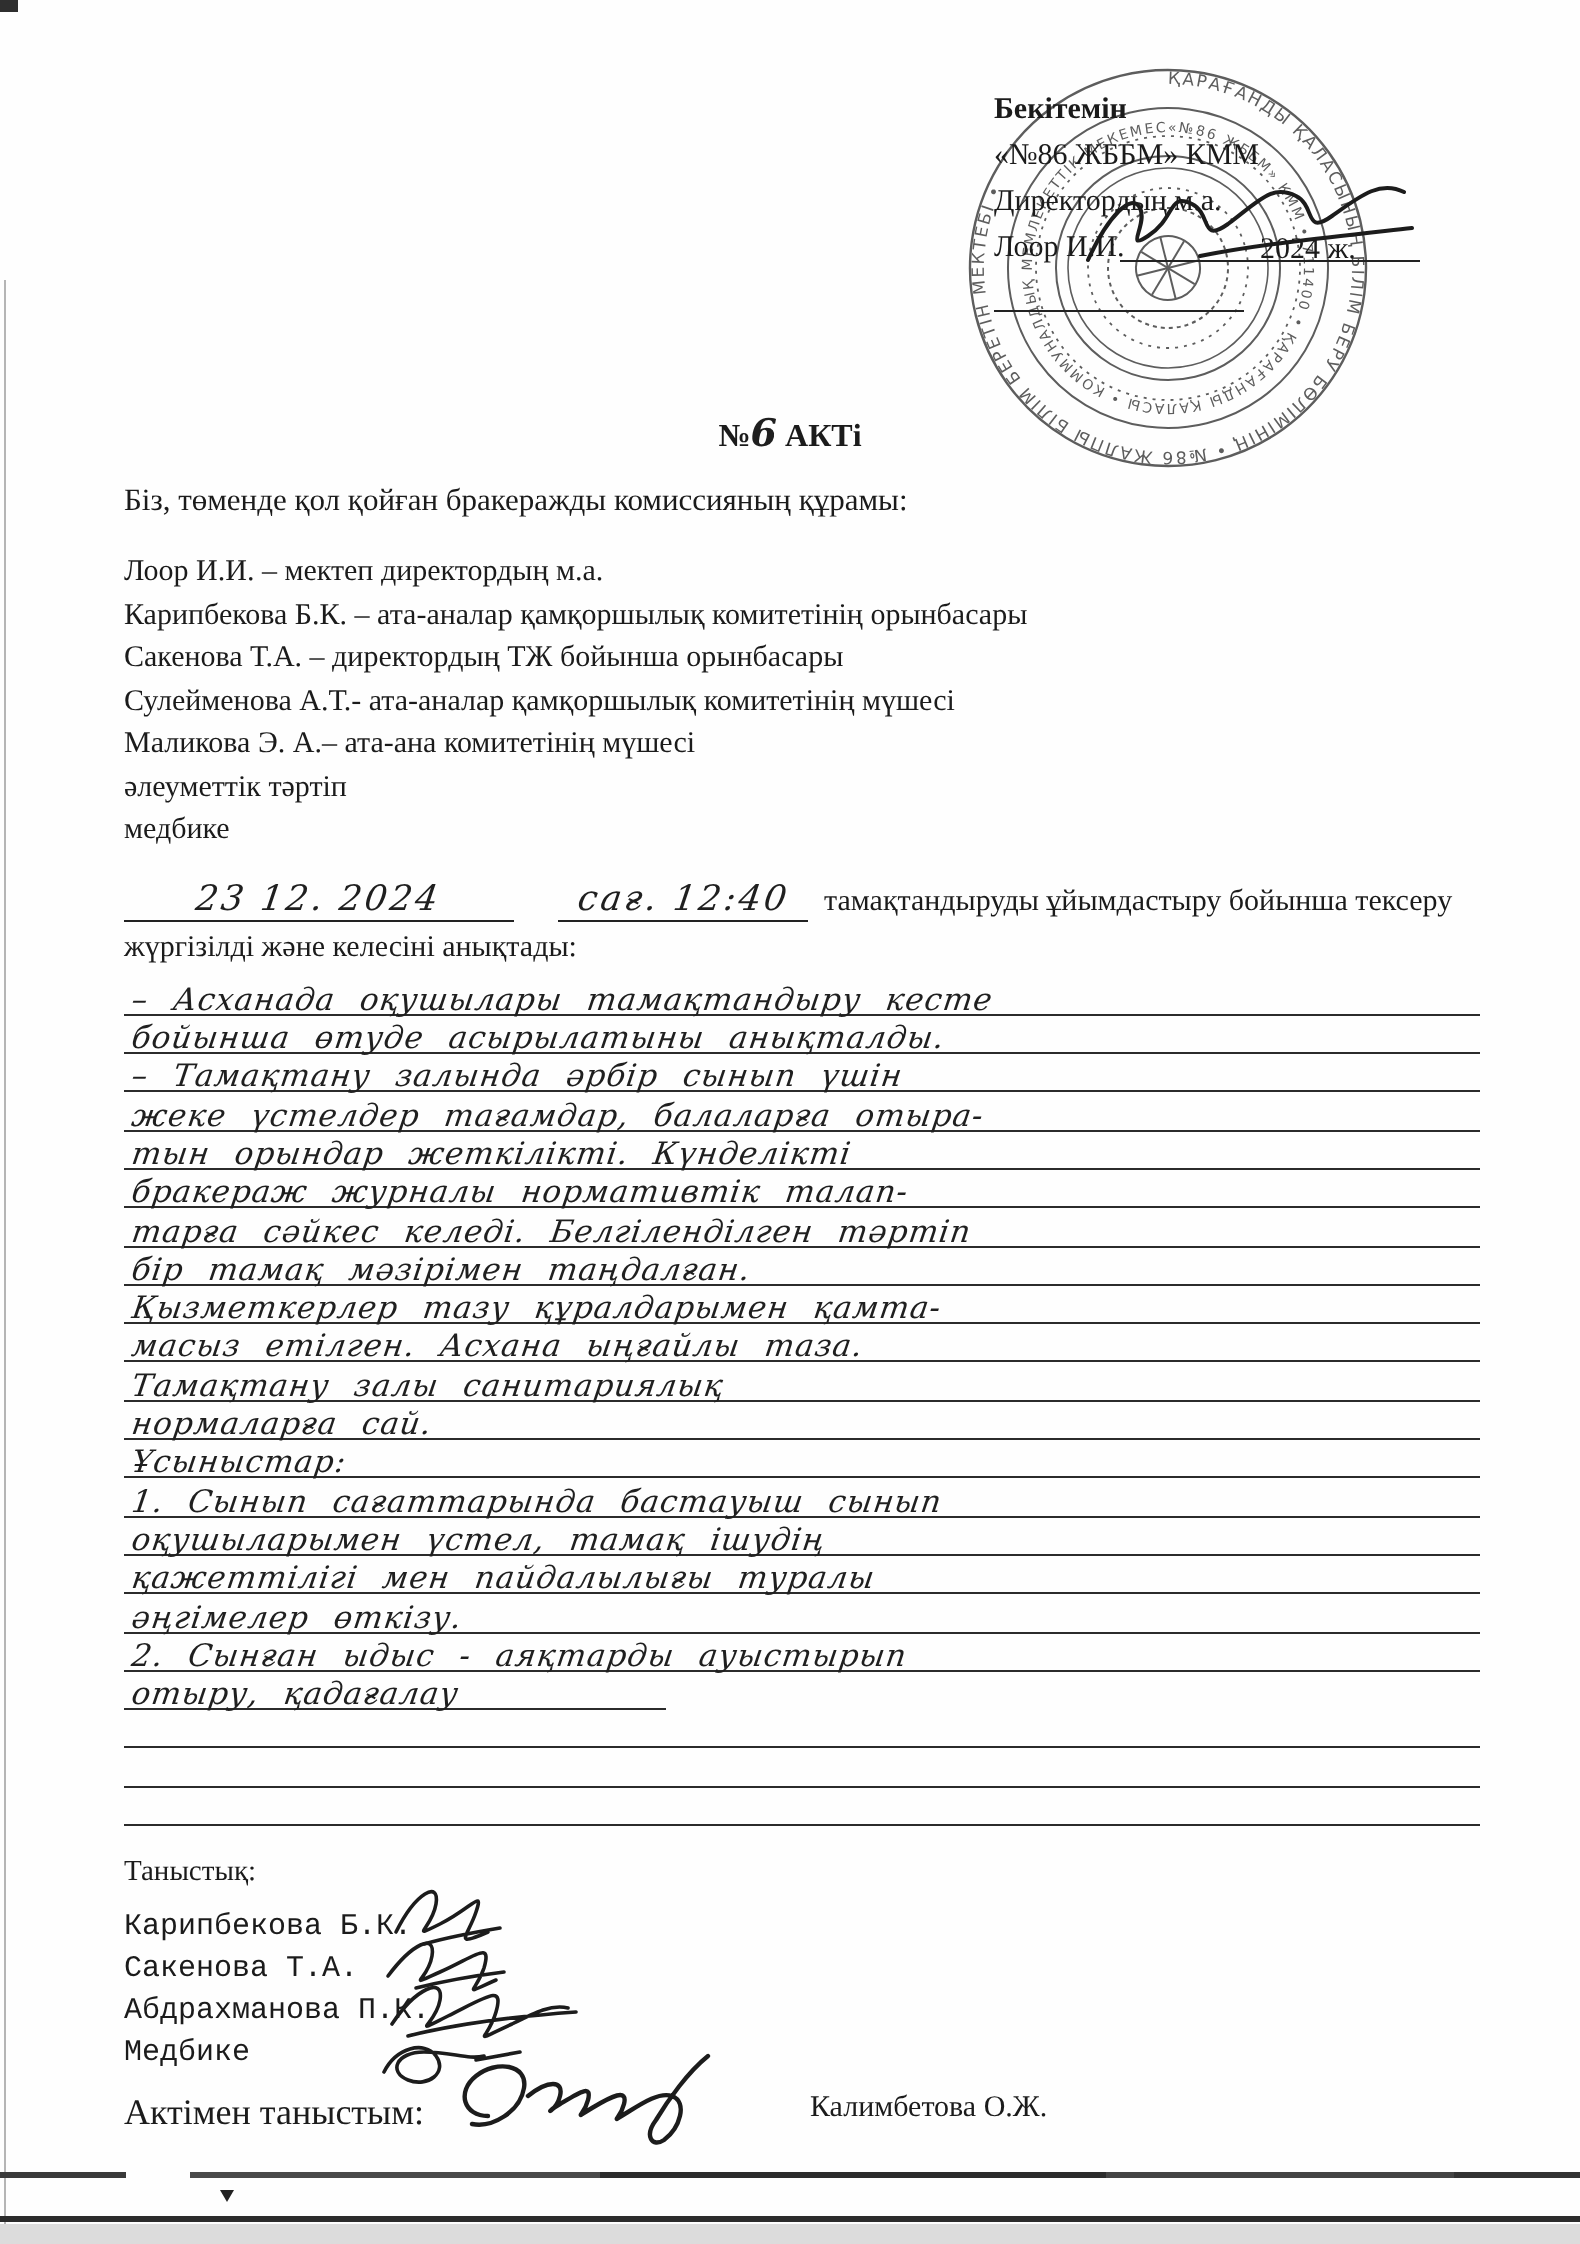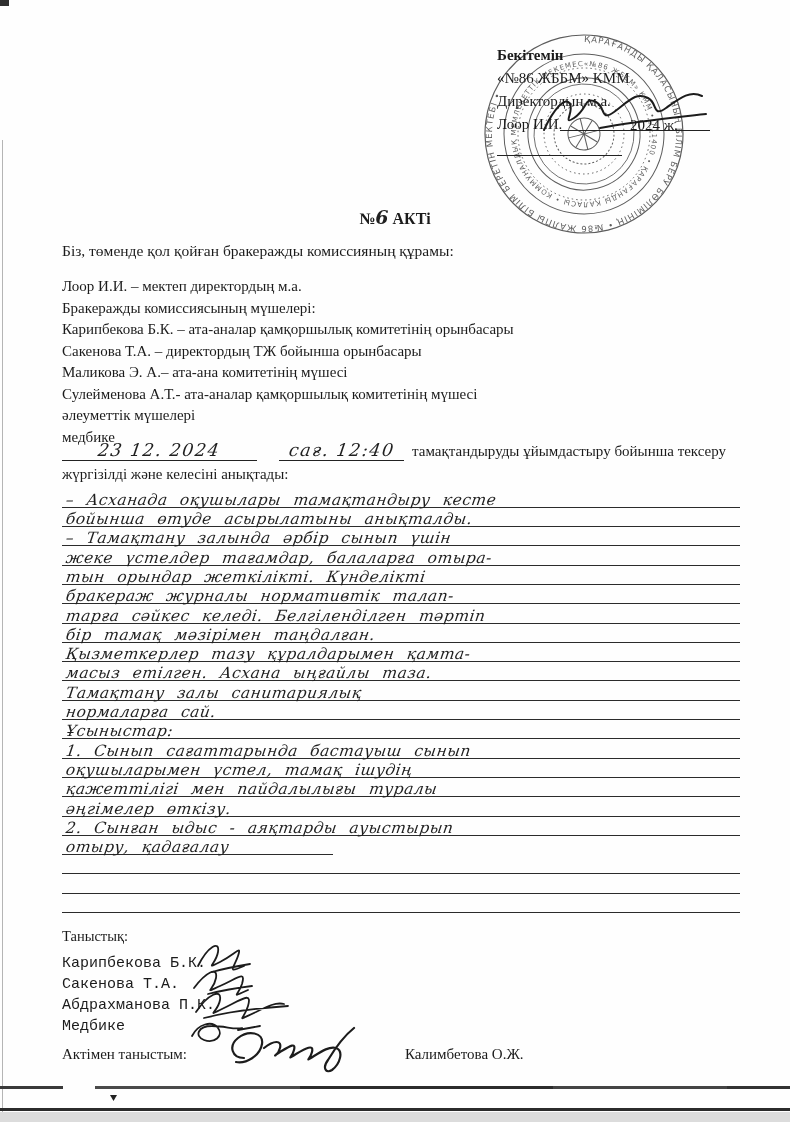--- a/index.html
+++ b/index.html
@@ -46,21 +46,21 @@
   
   .findings{position:absolute;left:62px;top:488.5px;width:678px;}
   .frow{position:relative;height:19.3px;}
   .frule{position:absolute;left:0;bottom:0;width:100%;border-bottom:1.6px solid #2b2b2b;}
   .ftext{position:absolute;left:4px;bottom:-1px;white-space:nowrap;
     font-size:15.5px;letter-spacing:.5px;word-spacing:7px;}
   
   .ack-label{position:absolute;left:62px;top:928px;font-size:14.5px;}
   .ack-names{position:absolute;left:62px;top:953px;font-size:15px;line-height:21px;font-family:Liberation Mono, monospace;}
   .ack-sigs{position:absolute;left:168px;top:940px;width:160px;height:110px;}
-  .final-label{position:absolute;left:62px;top:1046px;font-size:15px;text-align:center;}
+  .final-label{position:absolute;left:62px;top:1046px;font-size:18px;text-align:center;}
   .final-sig{position:absolute;left:222px;top:1018px;width:150px;height:62px;}
   .final-name{position:absolute;left:405px;top:1046px;font-size:15px;}
   svg .ink{fill:none;stroke:#1c1c1c;stroke-linecap:round;}
 </style>
 </head>
 <body>
 
 <div class="page">
 
   <div class="corner-mark"></div>
@@ -115,26 +115,25 @@
 
   <div class="act-line">
     <span>№</span><span class="hw" style="font-size:19px">6</span><span> АКТі</span>
   </div>
 
   <div class="intro">Біз, төменде қол қойған бракеражды комиссияның құрамы:</div>
 
   <div class="commission">
 
       <div>Лоор И.И. – мектеп директордың м.а.</div>
-      <div>Бракеражды комиссиясының мүшелері:</div>
       <div>Карипбекова Б.К. – ата-аналар қамқоршылық комитетінің орынбасары</div>
       <div>Сакенова Т.А.  – директордың ТЖ бойынша орынбасары</div>
+      <div>Сулейменова А.Т.-  ата-аналар қамқоршылық комитетінің мүшесі</div>
       <div>Маликова Э. А.– ата-ана комитетінің мүшесі</div>
-      <div>Сулейменова А.Т.-  ата-аналар қамқоршылық комитетінің мүшесі</div>
-      <div>әлеуметтік мүшелері</div>
+      <div>әлеуметтік тәртіп</div>
       <div>медбике</div>
     </div>
 
   <div class="datefill">
     <span class="slot slot-date"><span class="hw hw-skew">23 12. 2024</span></span><span class="slot slot-time"><span class="hw hw-skew">сағ. 12:40</span></span><span>тамақтандыруды ұйымдастыру бойынша тексеру</span>
   </div>
   <div class="datefill-line2">жүргізілді және келесіні анықтады:</div>
 
   <div class="findings">
 

